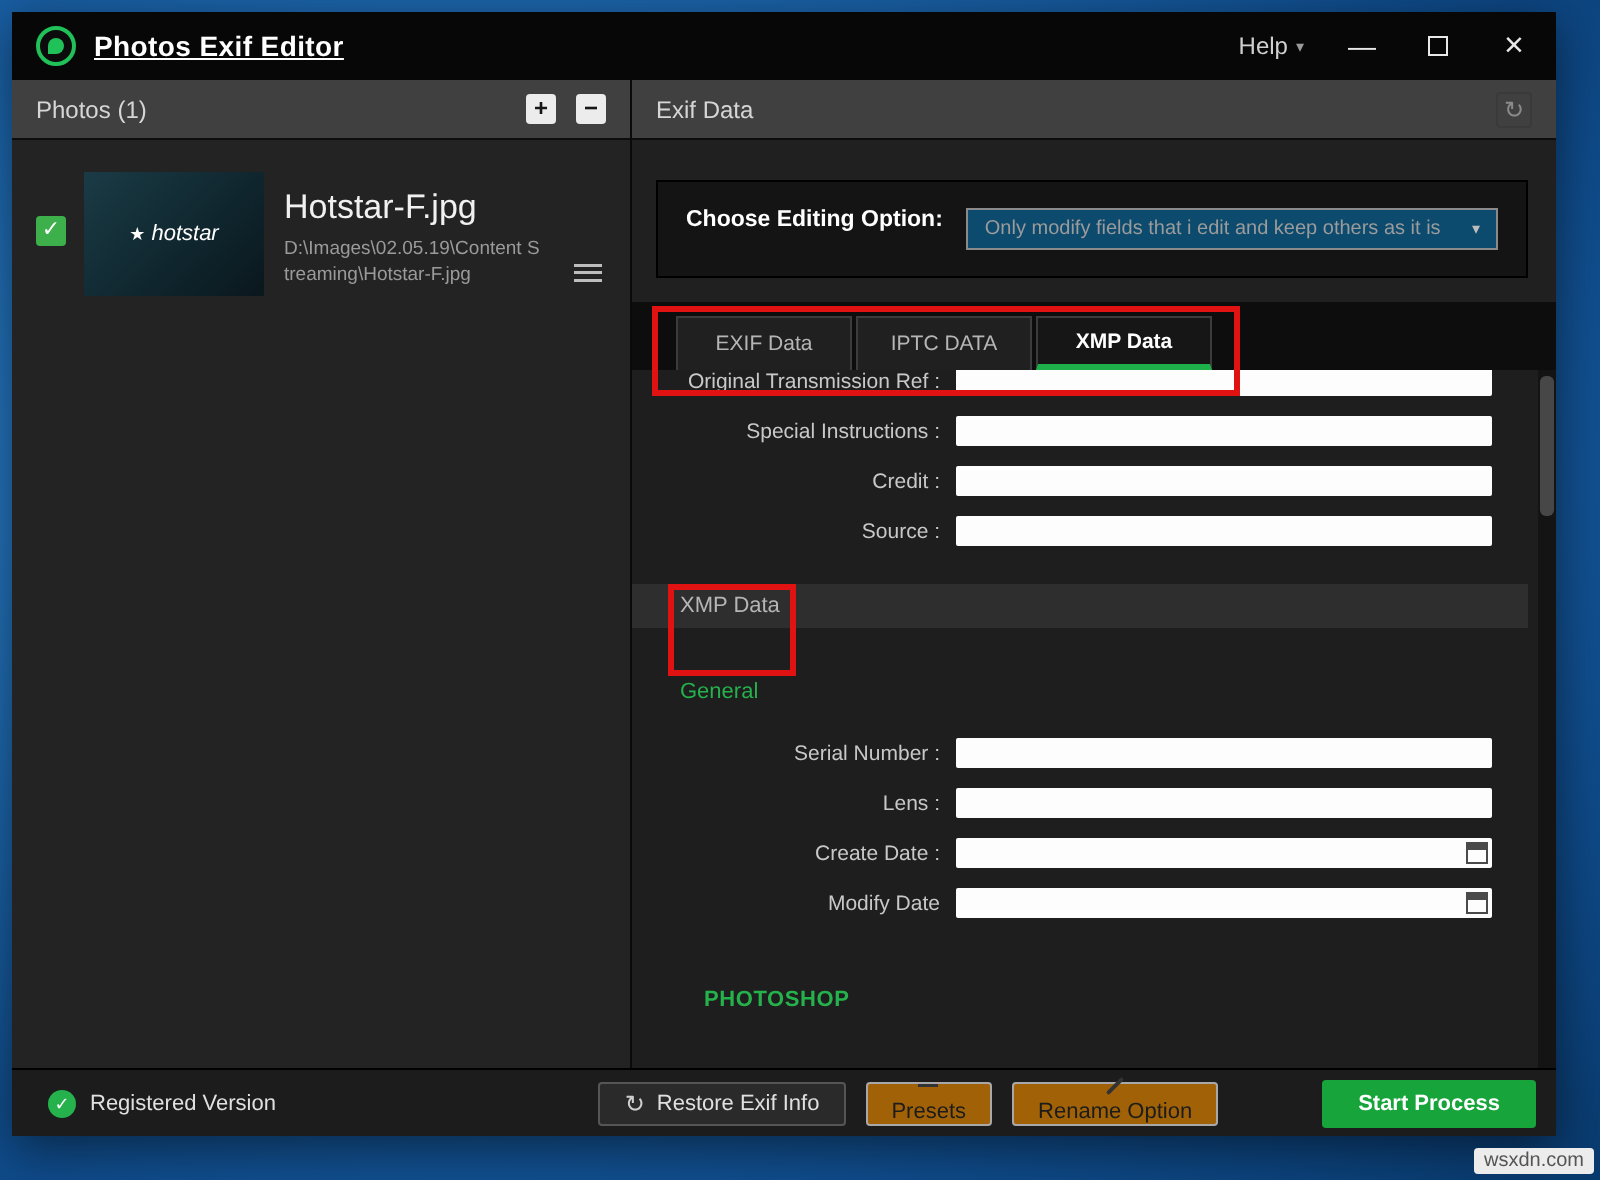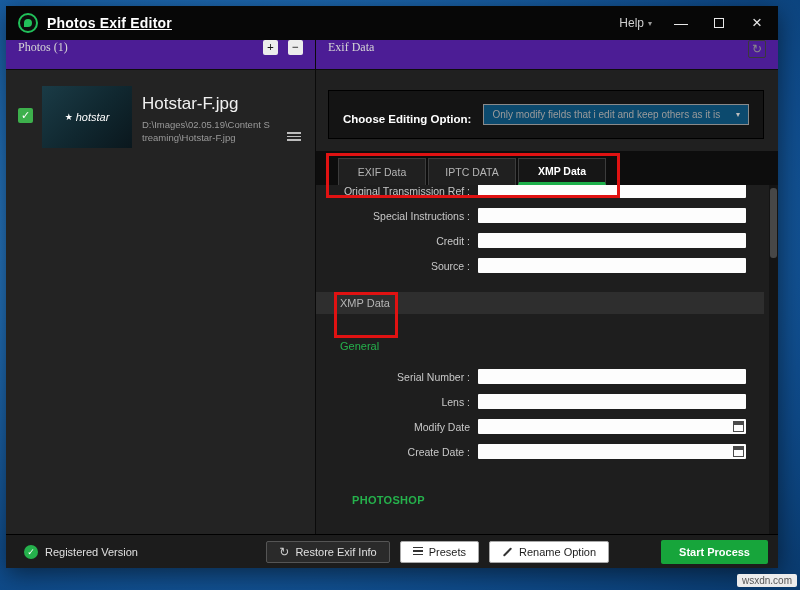--- a/index.html
+++ b/index.html
@@ -19,39 +19,39 @@
   .app-icon::after { content:""; position:absolute; left:4px; top:4px; width:8px; height:8px; border-radius:50% 50% 50% 0; background:#21c15a; }
   .app-title { color:#ffffff; font-size:14px; font-weight:bold; letter-spacing:.2px;text-decoration:underline; }
   .titlebar-right { margin-left:auto; display:flex; align-items:center; gap:20px; }
   .help-menu { color:#cfcfcf; font-size:12px; display:flex; align-items:center; gap:4px; cursor:default; }
   .help-caret { font-size:8px; color:#9a9a9a; }
   .win-btn { color:#e8e8e8; font-size:14px; width:18px; text-align:center; line-height:18px; cursor:default; }
   .max-glyph { display:inline-block; width:10px; height:10px; border:1px solid #e8e8e8; }
   
   .content-row { flex:1; display:flex; min-height:0; }
   .left-panel { flex:0 0 310px; background:#272727; border-right:1px solid #0a0a0a; display:flex; flex-direction:column; }
-  .panel-header { height:30px; background:#4c1d95; display:flex; padding:0 12px; color:#d6d6d6; font-size:12px; flex:0 0 30px; border-bottom:1px solid #0d0d0d;font-family:Liberation Serif, serif; }
+  .panel-header { height:30px; background:#404040; display:flex; align-items:center; padding:0 12px; color:#d6d6d6; font-size:12px; flex:0 0 30px; border-bottom:1px solid #0d0d0d; }
   .ph-spacer { margin-left:auto; display:flex; gap:10px; }
   .sq-btn { width:15px; height:15px; background:#ececec; color:#161616; font-size:12px; font-weight:bold; line-height:14px; text-align:center; border-radius:2px; cursor:default; }
   
   .photo-list { flex:1; position:relative; background:#232323; }
   .photo-item { display:flex; align-items:flex-start; padding:16px 10px 10px 12px; position:relative; }
   .photo-check { width:15px; height:15px; background:#3db04c; border-radius:2px; color:#fff; font-size:11px; line-height:15px; text-align:center; margin-top:22px; flex:0 0 15px; }
   .thumb { width:90px; height:62px; margin-left:9px; background:linear-gradient(135deg,#1a3b46 0%, #10272f 55%, #0a171d 100%); display:flex; align-items:center; justify-content:center; color:#ffffff; font-size:11px; font-style:italic; gap:3px; flex:0 0 90px; }
   .thumb .star { font-size:9px; color:#fff; font-style:normal; }
   .photo-meta { margin-left:10px; padding-top:8px; width:130px; }
   .photo-name { color:#f0f0f0; font-size:17px; margin-bottom:5px; }
   .photo-path { color:#9a9a9a; font-size:9.5px; line-height:1.35; word-break:break-all; }
   .item-menu { position:absolute; right:14px; top:62px; width:14px; height:9px;
     background:repeating-linear-gradient(#bdbdbd 0 1.5px, transparent 1.5px 3.7px); }
   
   .right-panel { flex:1; background:#202020; display:flex; flex-direction:column; min-width:0; }
   .exif-header { justify-content:space-between; }
   .refresh-box { width:18px; height:18px; border:1px solid #3a3a3a; color:#8a8a8a; font-size:12px; line-height:16px; text-align:center; border-radius:2px; }
-  .editing-box { margin:20px 14px 0 12px; background:#141414; border:1px solid #000; padding:13px 14px; display:flex; align-items:flex-end; gap:12px; }
+  .editing-box { margin:20px 14px 0 12px; background:#141414; border:1px solid #000; padding:13px 14px; display:flex; align-items:flex-start; gap:12px; }
   .editing-label { color:#ffffff; font-size:11.5px; font-weight:bold; white-space:nowrap; }
   .dropdown { flex:1; background:#0c4a6e; border:1px solid #8a8a8a; color:#9b9b9b; font-size:10px; padding:4px 8px; display:flex; align-items:center; }
   .dropdown .dd-caret { margin-left:auto; font-size:8px; color:#bdbdbd; }
   .tabs-bar { margin-top:12px; background:#0d0d0d; display:flex; gap:2px; padding:7px 0 0 22px; flex:0 0 34px; }
   .tab { width:88px; height:27px; background:#202020; border:1px solid #3c3c3c; border-bottom:none; color:#b5b5b5; font-size:10.5px; display:flex; align-items:center; justify-content:center; cursor:default; }
   .tab.active { background:#161616; color:#ffffff; border-bottom:3px solid #1daf4a; font-weight:bold; }
   
   .scroll-area { flex:1; background:#1e1e1e; overflow:hidden; position:relative; padding-right:14px; }
   .field-row { height:25px; display:flex; align-items:center; }
   .field-row.clipped { margin-top:-7px; }
@@ -64,21 +64,21 @@
   .scrollbar { position:absolute; right:0; top:0; bottom:0; width:9px; background:#141414; }
   .scrollbar-thumb { position:absolute; top:3px; left:1px; width:7px; height:70px; background:#474747; border-radius:3px; }
   
   .bottom-bar { flex:0 0 34px; background:#1c1c1c; border-top:1px solid #000; display:flex; align-items:center; padding:0 10px; }
   .reg-badge { display:flex; align-items:center; gap:7px; padding-left:8px; }
   .check-circle { width:14px; height:14px; border-radius:50%; background:#25b14c; color:#fff; font-size:9px; line-height:14px; text-align:center; }
   .reg-label { color:#e0e0e0; font-size:11px; }
   .bb-right { margin-left:auto; display:flex; align-items:center; gap:10px; }
   .bb-btn { height:22px; display:flex; align-items:center; gap:6px; font-size:11px; padding:0 12px; border-radius:2px; cursor:default; }
   .btn-dark { background:#2a2a2a; border:1px solid #555; color:#e0e0e0; }
-  .btn-light { background:#ffffff; border:1px solid #a8a8a8; color:#1c1c1c; }
+  .btn-light { background:#a16207; border:1px solid #a8a8a8; color:#1c1c1c;flex-direction:column; }
   .btn-green { background:#17a53b; color:#ffffff; font-weight:bold; padding:0 18px; margin-left:42px; height:24px; }
   .restore-glyph { font-size:12px; color:#cfcfcf; }
   .presets-glyph { width:10px; height:9px; background:repeating-linear-gradient(#333 0 1.5px, transparent 1.5px 3.5px); }
   .pencil-glyph { width:11px; height:2px; background:#333; transform:rotate(-45deg); border-radius:1px; }
   
   .annot { position:absolute; border:3px solid #e01212; pointer-events:none; }
   .annot-tabs { left:326px; top:153px; width:294px; height:45px; }
   .annot-xmp { left:334px; top:292px; width:64px; height:46px; }
   .watermark { position:absolute; right:3px; bottom:3px; background:#ececec; color:#555; font-size:10px; padding:1px 5px; border-radius:2px; }
 </style>
@@ -179,27 +179,27 @@
 
           <div class="field-row">
             <span class="field-label">Serial Number :</span>
             <span class="input-box"></span>
           </div>
           <div class="field-row">
             <span class="field-label">Lens :</span>
             <span class="input-box"></span>
           </div>
           <div class="field-row">
-            <span class="field-label">Modify Date</span>
+            <span class="field-label">Create Date :</span>
             <span class="input-box">
                 <span class="cal-icon"></span>
               </span>
           </div>
           <div class="field-row">
-            <span class="field-label">Create Date :</span>
+            <span class="field-label">Modify Date</span>
             <span class="input-box">
                 <span class="cal-icon"></span>
               </span>
           </div>
 
           <div class="photoshop-label">PHOTOSHOP</div>
 
           <div class="scrollbar">
             <div class="scrollbar-thumb"></div>
           </div>

